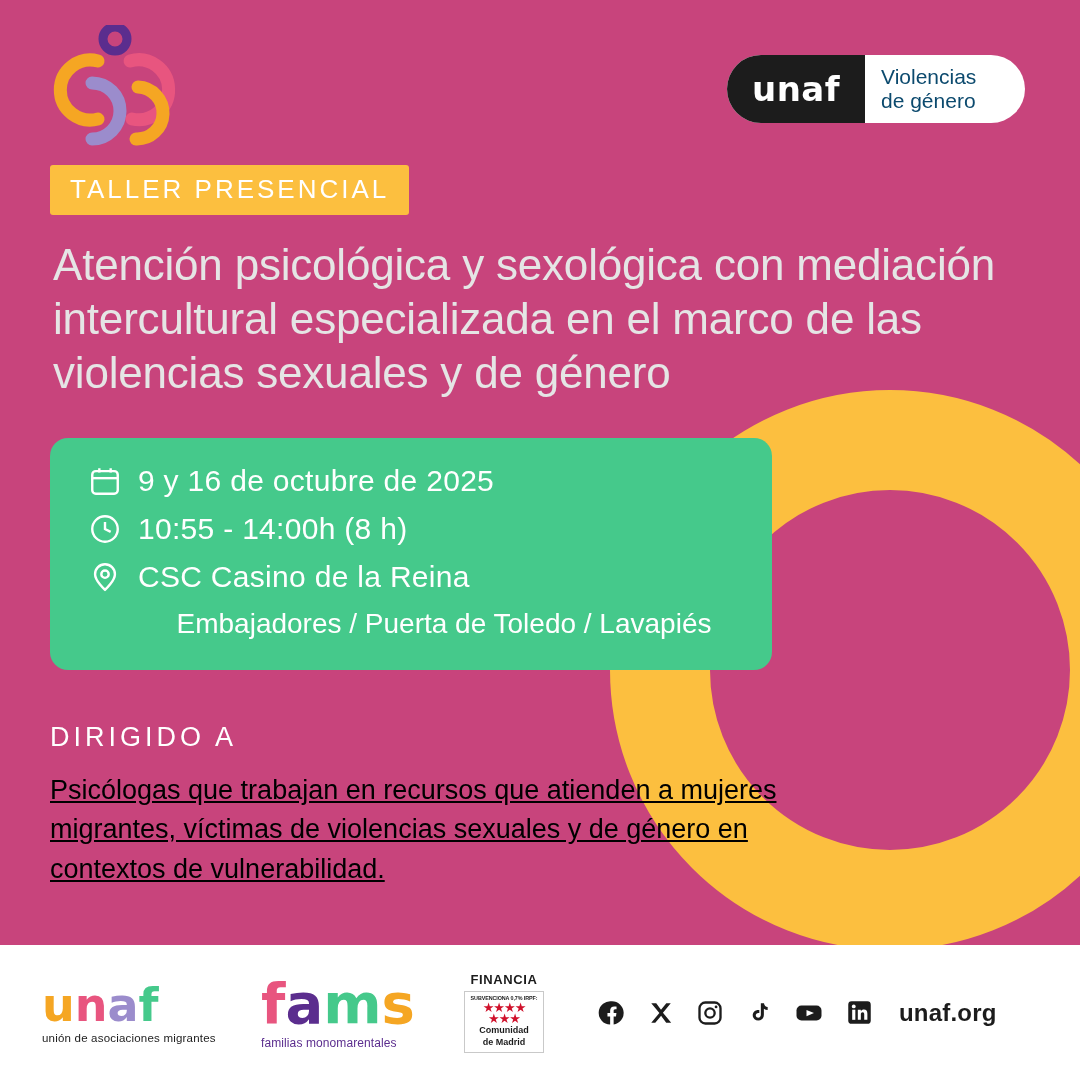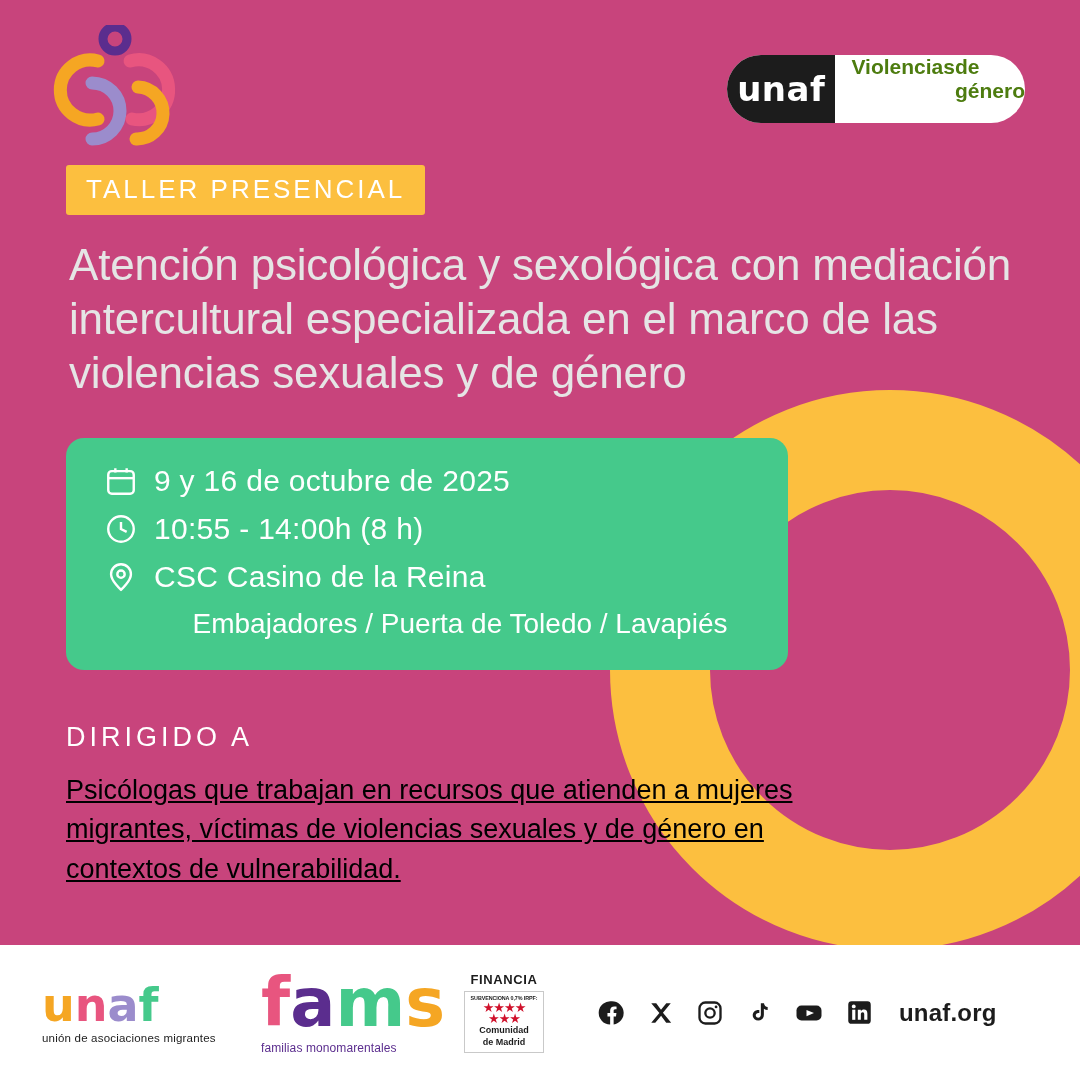--- a/index.html
+++ b/index.html
@@ -40,29 +40,29 @@
     color: #fff;
     width: 138px;
     display: flex; align-items: center; justify-content: center;
   }
   .unaf-badge .left .word {
     font-size: 34px; font-weight: bold; letter-spacing: .5px;
     font-family: "DejaVu Sans", sans-serif;
   }
   .unaf-badge .right {
     flex: 1;
-    color: #4d7c0f;
-    display: flex; flex-direction: row; justify-content: center;
+    color: #0c4a6e;
+    display: flex; flex-direction: column; justify-content: center;
     padding-left: 16px;
     line-height: 1.12;
     font-size: 21px;
-    font-weight: 700;
-  }
-  
-  .content { position: absolute; left: 0; top: 165px; right: 0; padding-left: 16px; }
+    font-weight: 400;
+  }
+  
+  .content { position: absolute; left: 0; top: 165px; right: 0; }
   .tag {
     display: inline-block;
     background: #fcbf3f;
     color: #fff;
     font-size: 26px;
     letter-spacing: 3px;
     font-weight: 500;
     padding: 9px 20px 10px 20px;
     margin-left: 50px;
     border-radius: 3px;
@@ -129,21 +129,21 @@
   .f-unaf { margin-left: 42px; width: 185px; }
   .f-unaf .w {
     font-family: "DejaVu Sans", sans-serif;
     font-size: 46px; font-weight: bold; letter-spacing: 0px;
     line-height: 1;
   }
   .f-unaf .s { font-size: 11.5px; color: #1c1c1c; margin-top: 4px; letter-spacing: .2px; }
   .f-fams { margin-left: 34px; width: 185px; }
   .f-fams .w {
     font-family: "DejaVu Sans", sans-serif;
-    font-size: 67px; font-weight: bold; line-height: 1;
+    font-size: 56px; font-weight: bold; line-height: 1;
   }
   .f-fams .s { font-size: 12px; color: #5b2d8e; margin-top: 4px; letter-spacing: .1px; }
   .f-financia {
     margin-left: 18px;
     display: flex; flex-direction: column; align-items: center;
     justify-content: flex-start;
     align-self: center;
   }
   .f-financia .lbl {
     font-size: 13px; font-weight: bold; color: #1c1c1c;

